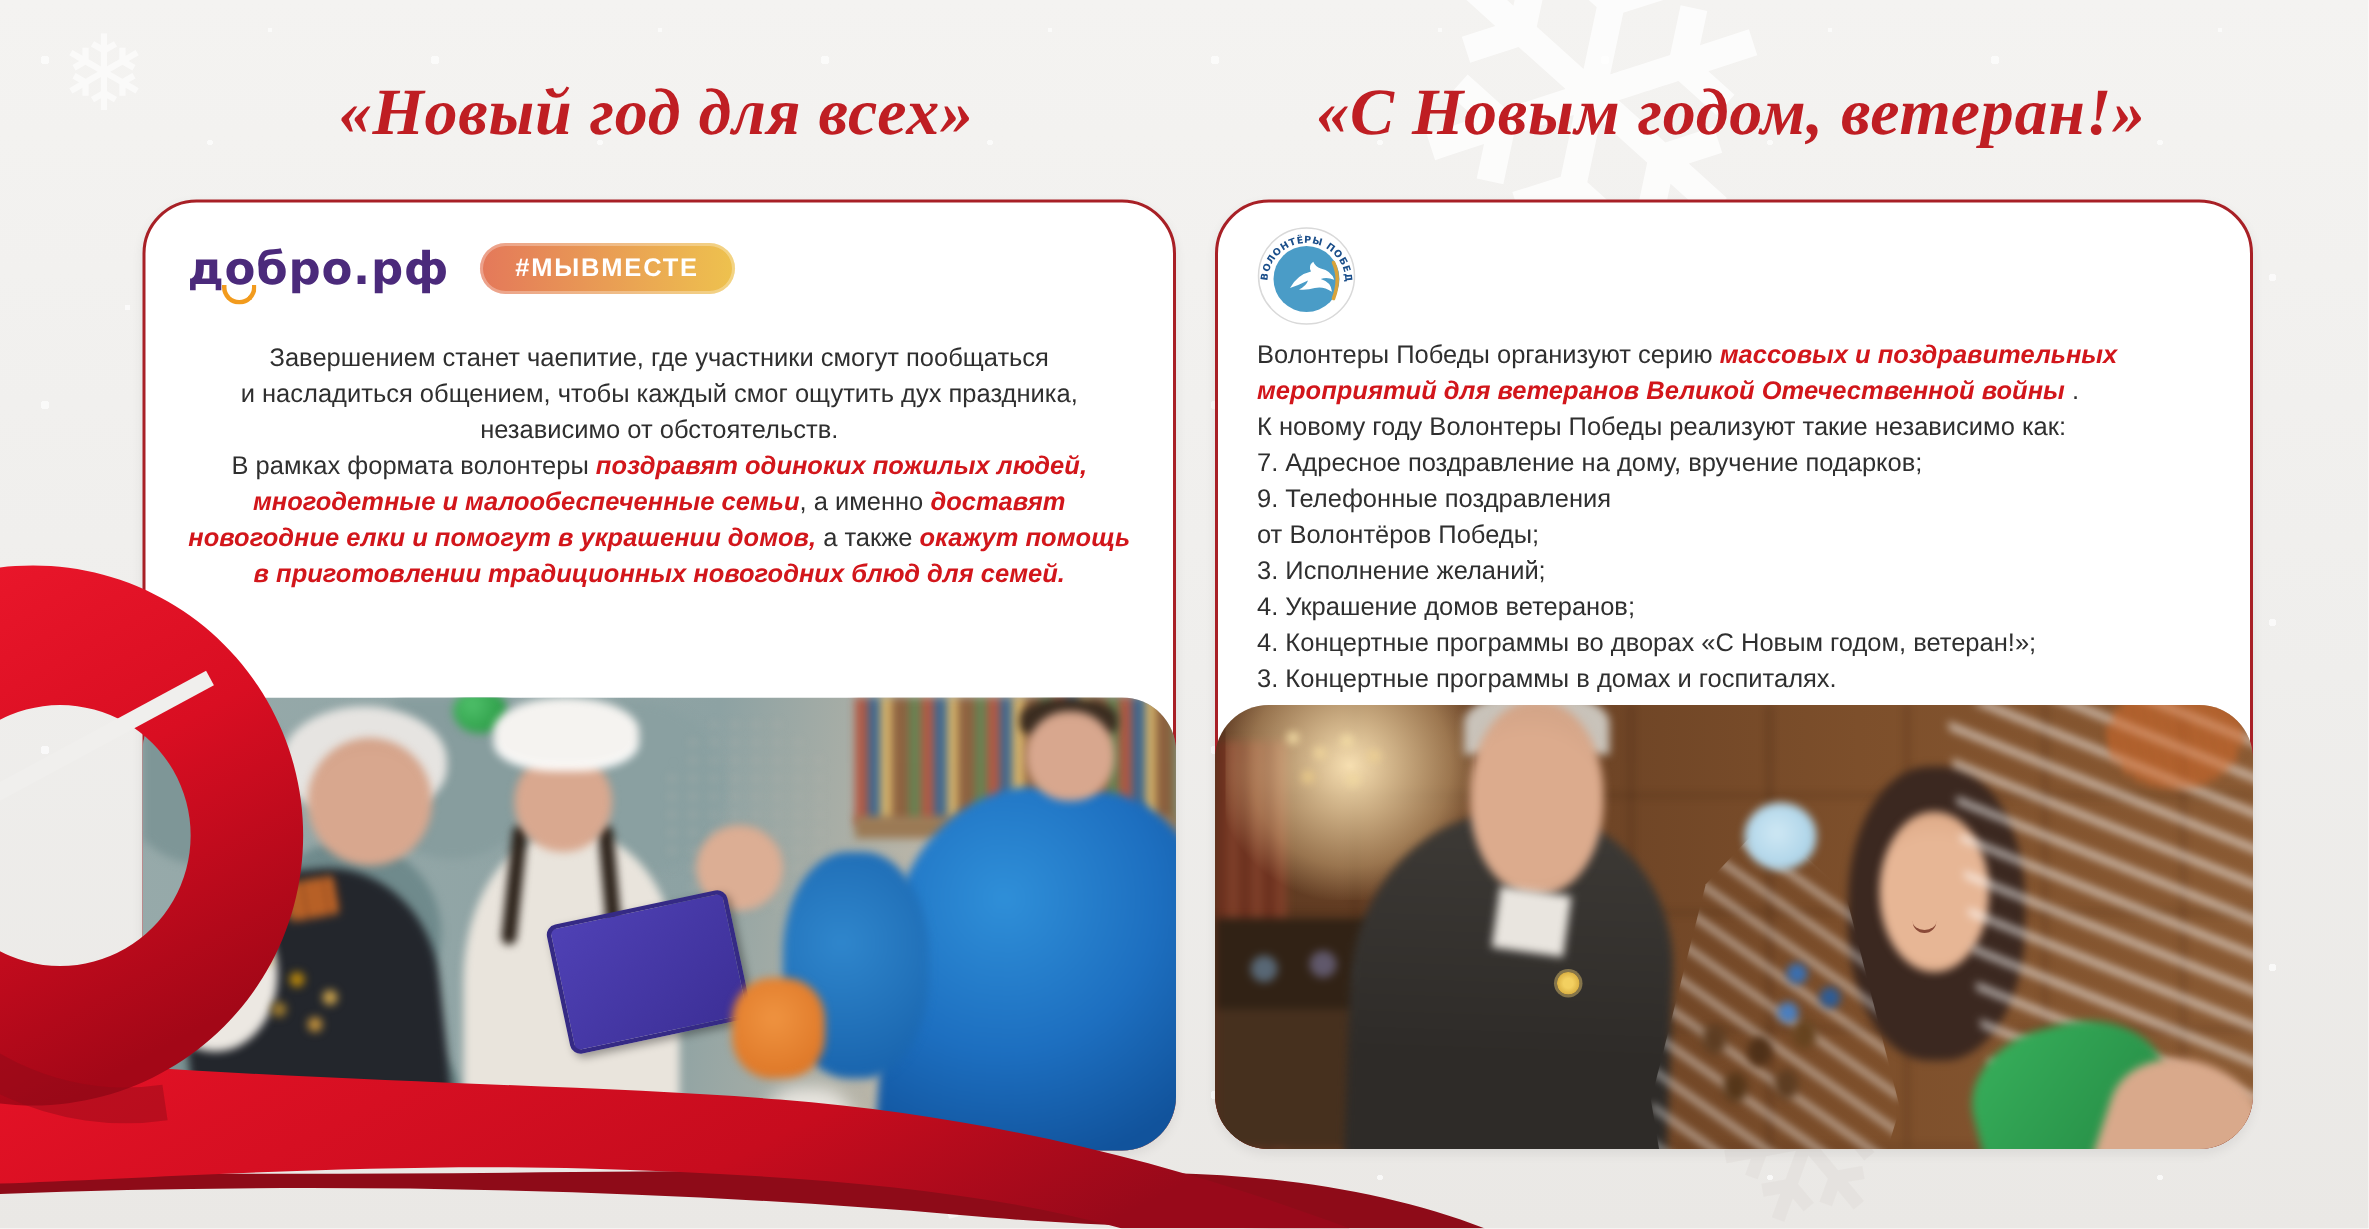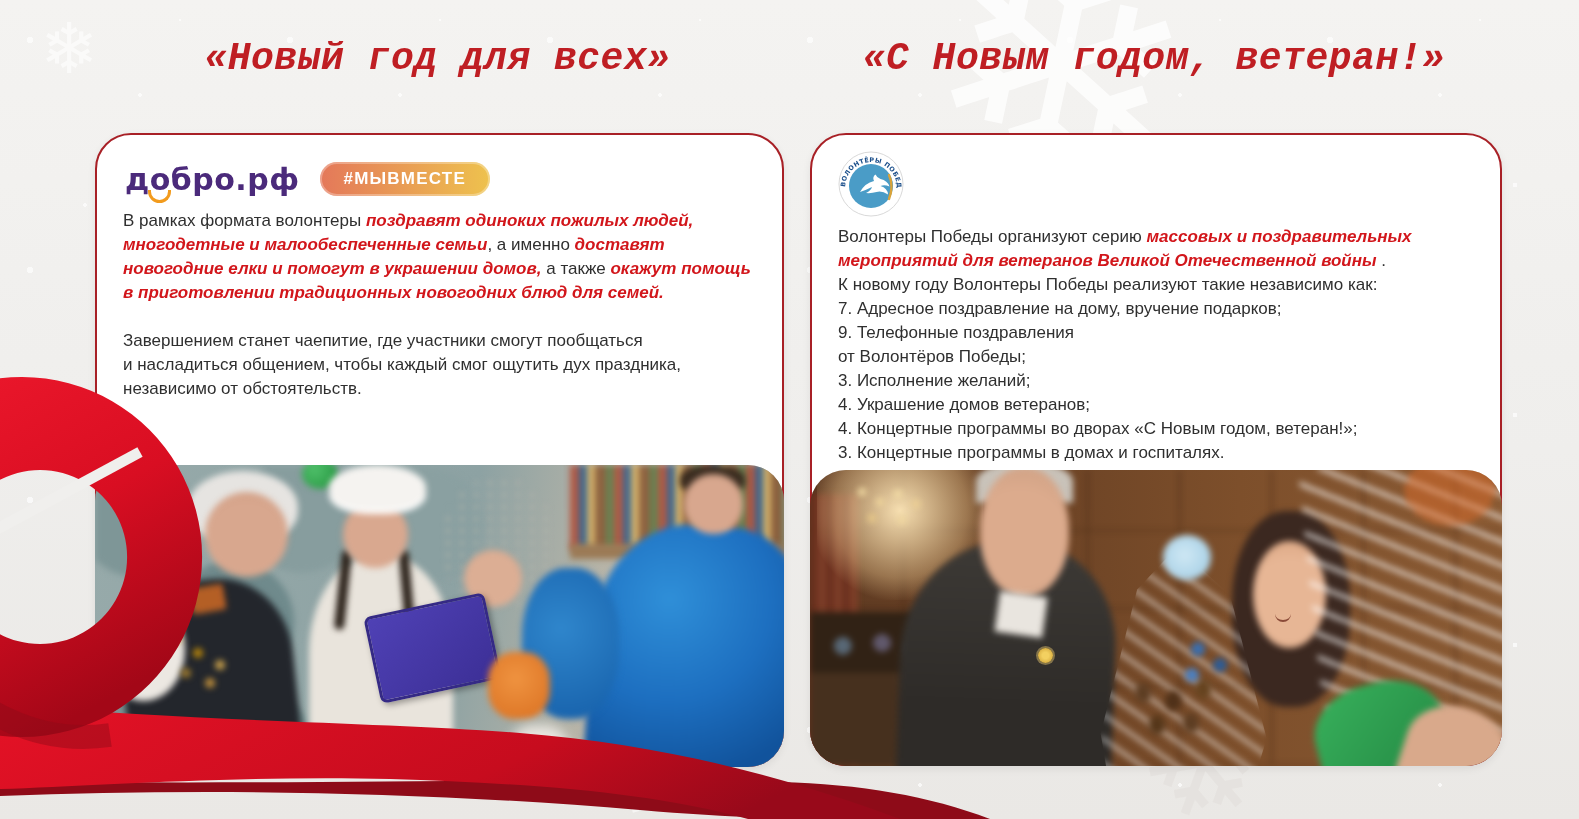--- a/index.html
+++ b/index.html
@@ -19,29 +19,29 @@
       radial-gradient(circle 1.5px at 180px 20px,#fff 99%,transparent);
     background-size:260px 230px;
   }
   .flake{position:absolute;z-index:0;font-family:"DejaVu Sans",sans-serif;line-height:1;pointer-events:none;}
   .flake-big{left:930px;top:-85px;font-size:310px;color:rgba(255,255,255,.75);transform:rotate(12deg);}
   .flake-bl{left:18px;top:660px;font-size:150px;color:rgba(255,255,255,.6);}
   .flake-bc{left:580px;top:720px;font-size:110px;color:rgba(255,255,255,.55);transform:rotate(-15deg);}
   .flake-br{left:1140px;top:690px;font-size:150px;color:rgba(228,225,222,.9);transform:rotate(20deg);}
   .flake-tl{left:40px;top:14px;font-size:70px;color:rgba(255,255,255,.6);}
 
-  .col-title{position:absolute;top:26px;height:64px;display:flex;align-items:center;justify-content:center;
-    font-weight:800;font-style:italic;font-size:38px;letter-spacing:.5px;color:#bf1e23;z-index:5;
-    font-family:Liberation Mono, monospace;}
+  .col-title{position:absolute;top:42px;height:64px;display:flex;align-items:center;justify-content:center;
+    font-weight:800;font-style:italic;font-size:44px;letter-spacing:.5px;color:#bf1e23;z-index:5;
+    font-family:Liberation Serif, serif;}
   .col-title.left{left:95px;width:685px;}
   .col-title.right{left:810px;width:688px;}
 
   .card{position:absolute;top:133px;background:#fff;border:2px solid #a82026;border-radius:36px;z-index:10;
     box-shadow:0 3px 8px rgba(0,0,0,.07);}
-  .card.left{left:95px;width:685px;height:630px;}
+  .card.left{left:95px;width:685px;height:630px;text-align:center;}
   .card.right{left:810px;width:688px;height:629px;}
   .card-inner{padding:14px 26px 0 26px;}
 
   
   .logo-row{display:flex;align-items:center;gap:20px;height:48px;margin:6px 0 6px 2px;}
   .dobro{position:relative;font-size:30px;font-weight:800;color:#4b2a7b;letter-spacing:.5px;
     font-family:"DejaVu Sans",sans-serif;}
   .dobro-smile{position:absolute;left:23px;bottom:-6px;width:17px;height:10px;
     border:3.5px solid #f29b1d;border-top:none;border-radius:0 0 18px 18px;}
   .badge{display:inline-flex;align-items:center;height:34px;padding:0 24px;border-radius:999px;
@@ -168,26 +168,26 @@
 
 <div class="card left">
   <div class="card-inner">
     <div class="logo-row">
       <span class="dobro">
         <span>добро.рф</span>
         <span class="dobro-smile"></span>
       </span>
       <span class="badge">#МЫВМЕСТЕ</span>
     </div>
-    <div class="body-text">
-      <span>В рамках формата волонтеры </span><span class="hl">поздравят одиноких пожилых людей, многодетные и малообеспеченные семьи</span><span>, а именно </span><span class="hl">доставят новогодние елки и помогут в украшении домов,</span><span> а также </span><span class="hl">окажут помощь в приготовлении традиционных новогодних блюд для семей.</span>
-    </div>
     <div class="body-text para2">Завершением станет чаепитие, где участники смогут пообщаться
 и насладиться общением, чтобы каждый смог ощутить дух праздника,
 независимо от обстоятельств.</div>
+    <div class="body-text">
+      <span>В рамках формата волонтеры </span><span class="hl">поздравят одиноких пожилых людей, многодетные и малообеспеченные семьи</span><span>, а именно </span><span class="hl">доставят новогодние елки и помогут в украшении домов,</span><span> а также </span><span class="hl">окажут помощь в приготовлении традиционных новогодних блюд для семей.</span>
+    </div>
   </div>
 
   <div class="photo photo-left">
     <div class="lp-bg"></div>
     <div class="lp-sofa soft"></div>
     <div class="lp-shelf soft"></div>
     <div class="lp-shelf-board soft"></div>
     <div class="lp-ornament soft"></div>
     <div class="lp-grandma-hair soft"></div>
     <div class="lp-grandma-head soft"></div>

